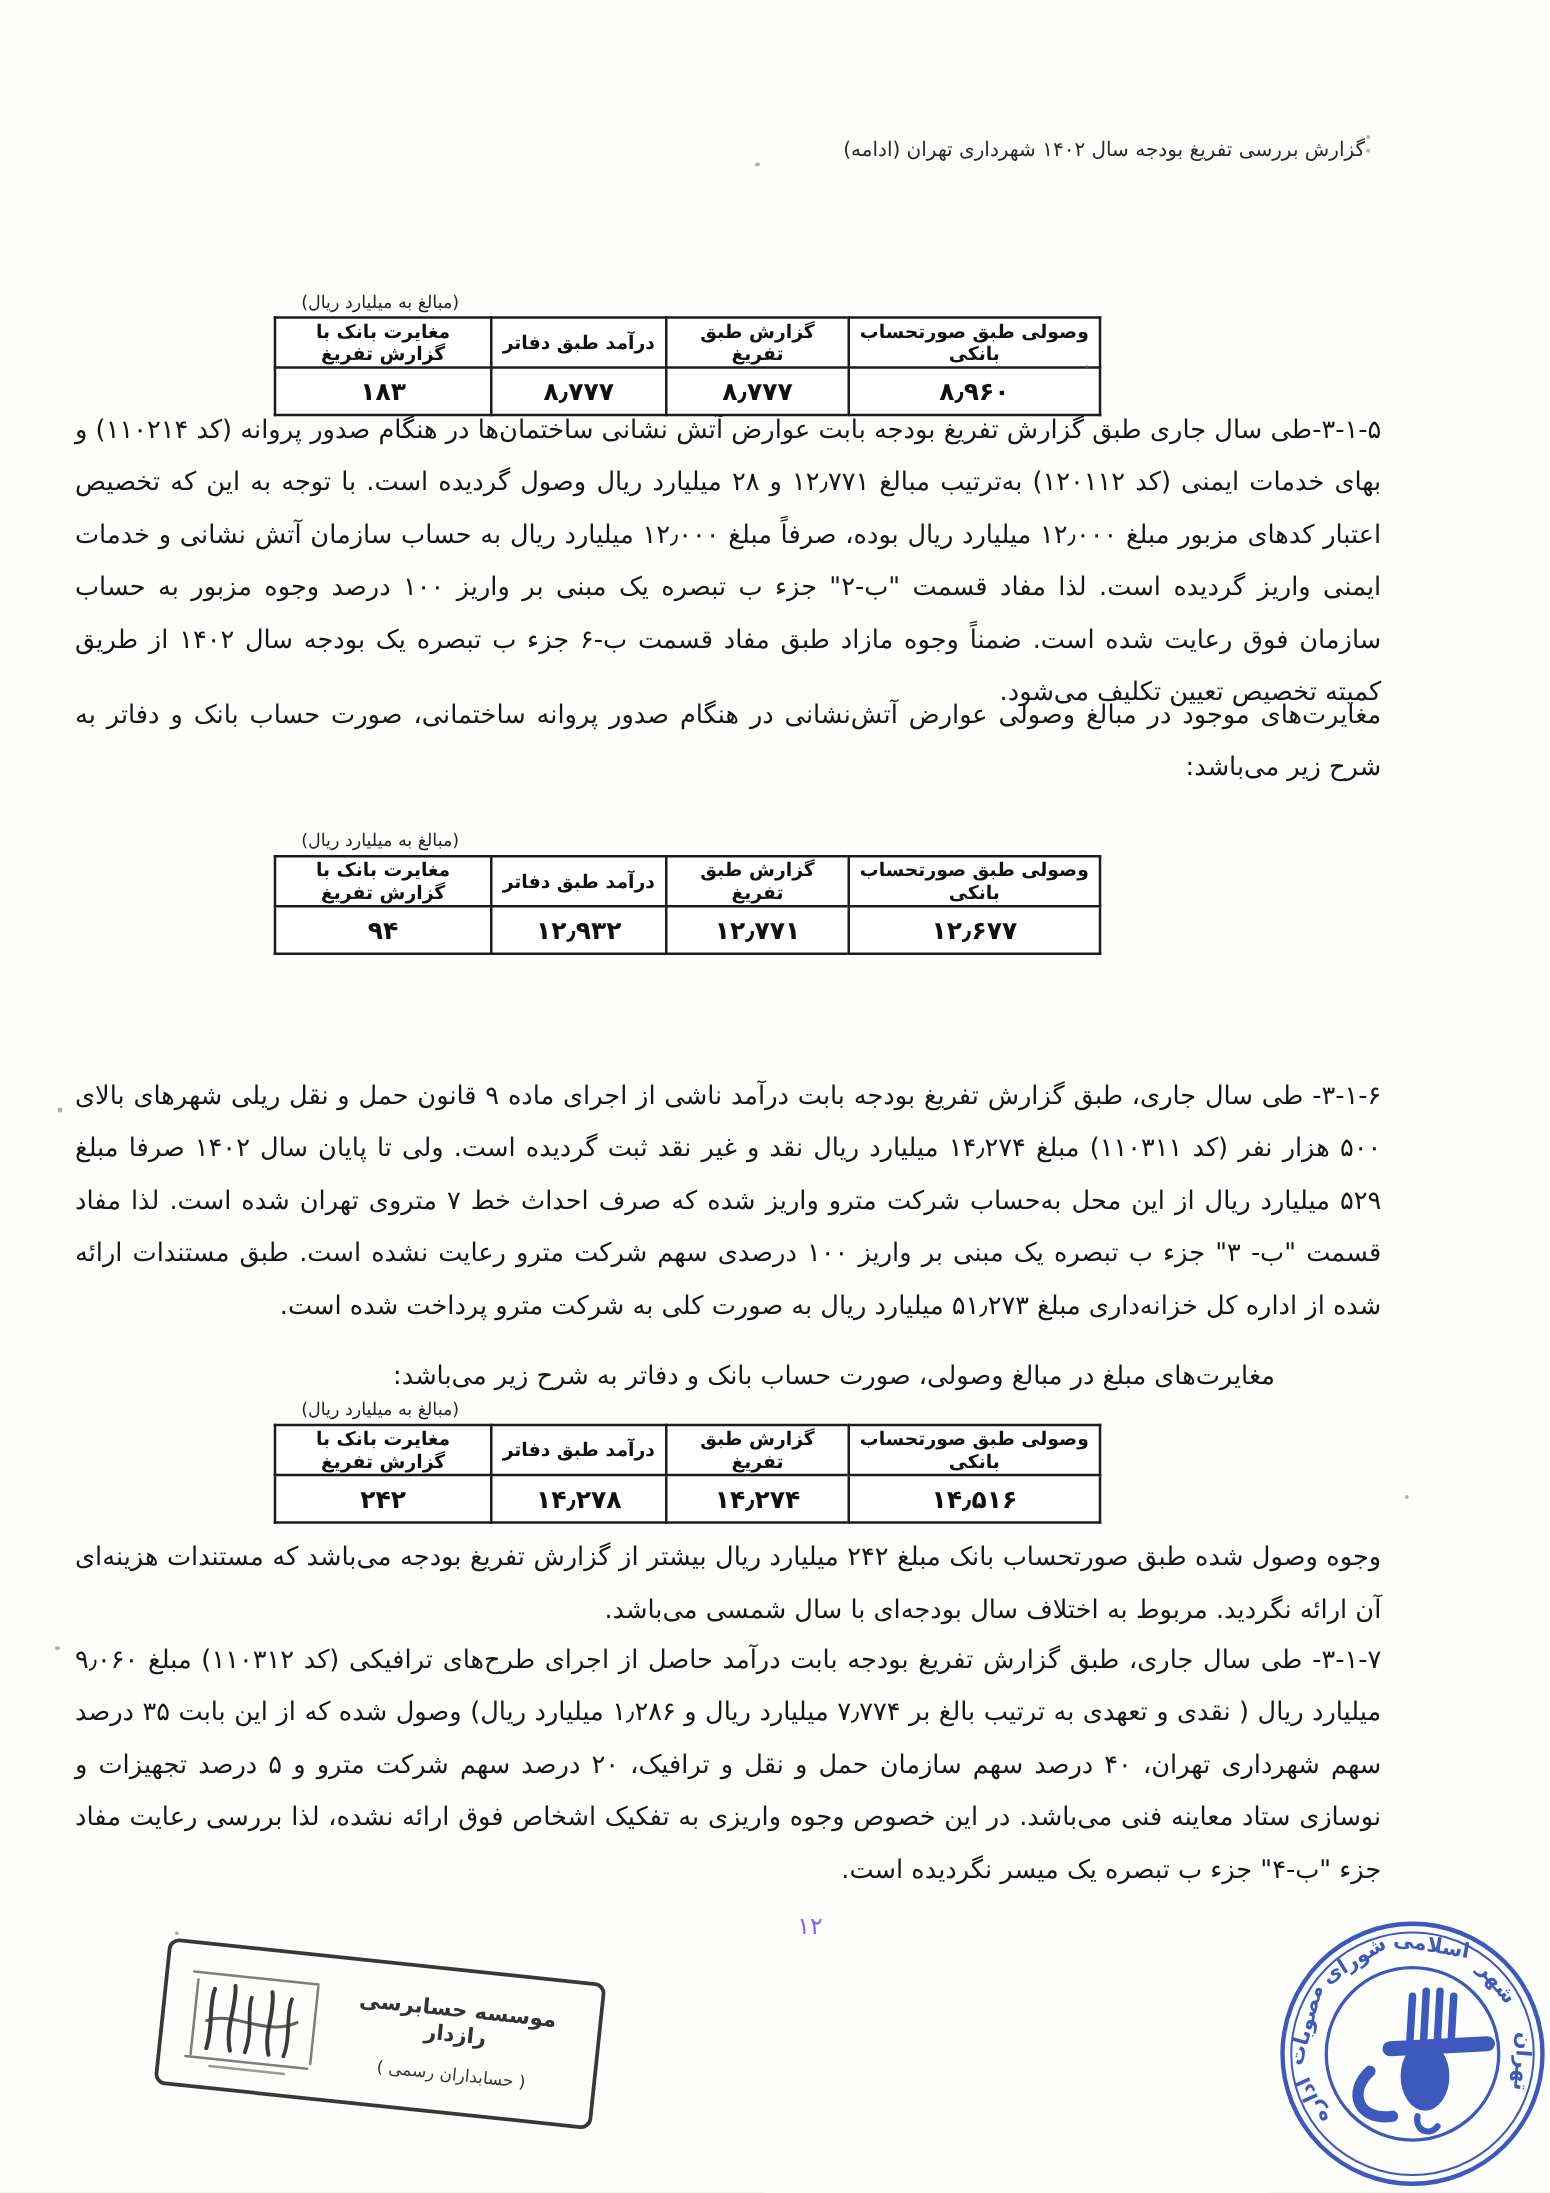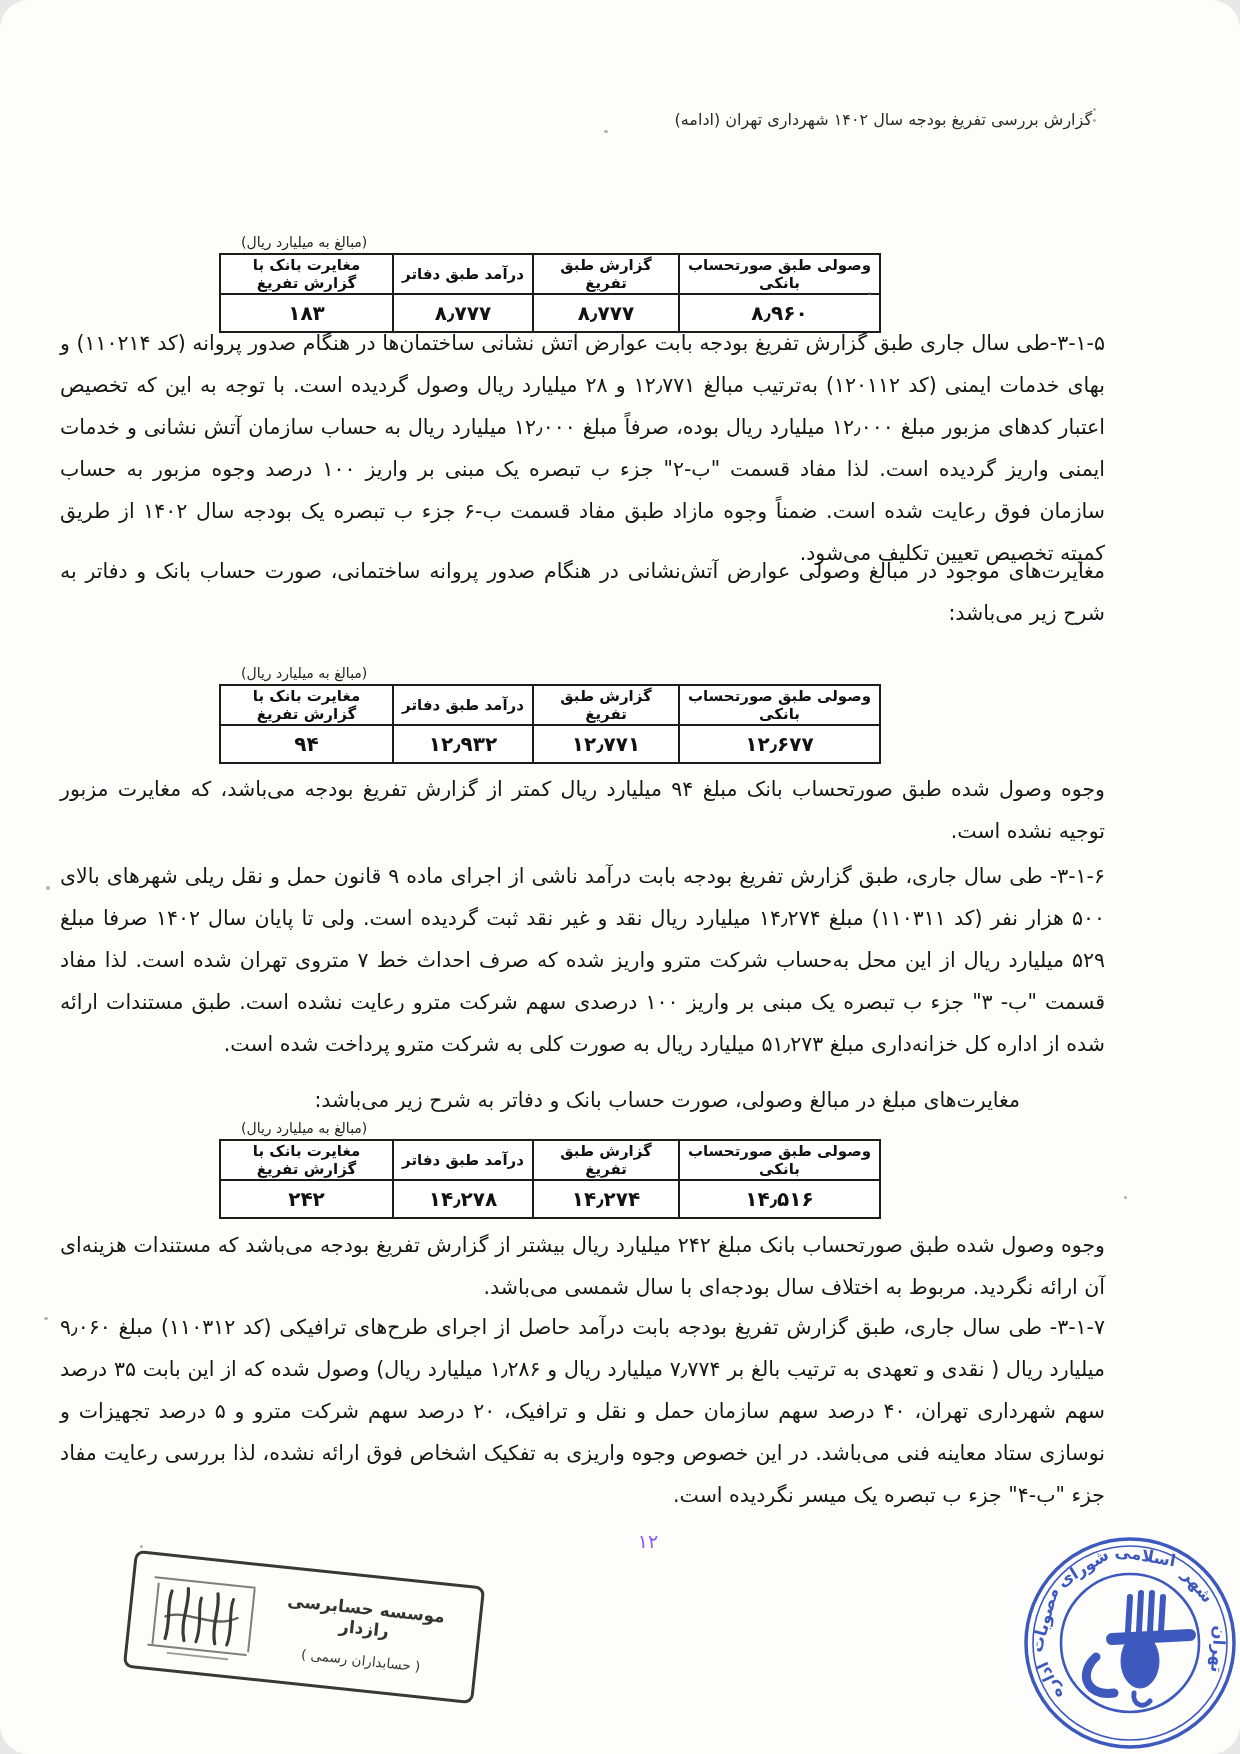--- a/index.html
+++ b/index.html
@@ -5,21 +5,20 @@
   html,body{margin:0;padding:0;background:#e8e8e8;}
   .page{
     position:relative;
     width:1240px;height:1754px;
     margin:0 auto;
     background:#fdfdfb;
     overflow:hidden;
     font-family:"DejaVu Sans", sans-serif;
     direction:rtl;
     color:#1d1d1d;
-    border-radius:29px;
   }
   .hdr{
     position:absolute;top:110px;right:148px;
     font-size:16px;color:#2a2a2a;letter-spacing:0;
   }
   .para{
     position:absolute;right:135px;width:1045px;
     font-size:20.5px;line-height:42px;
     text-align:justify;text-align-last:right;
     color:#161616;
@@ -129,21 +128,20 @@
       <tr>
         <td>۱۲٫۶۷۷</td>
         <td>۱۲٫۷۷۱</td>
         <td>۱۲٫۹۳۲</td>
         <td>۹۴</td>
       </tr>
     </tbody>
       </table>
   </div>
 
-  <div class="para" style="top:768px;">وجوه وصول شده طبق صورتحساب بانک مبلغ ۹۴ میلیارد ریال کمتر از گزارش تفریغ بودجه می‌باشد، که مغایرت مزبور توجیه نشده است.</div>
 
   <div class="para" style="top:855px;">۶‏-۱‏-۳‏- طی سال جاری، طبق گزارش تفریغ بودجه بابت درآمد ناشی از اجرای ماده ۹ قانون حمل و نقل ریلی شهرهای بالای ۵۰۰ هزار نفر (کد ۱۱۰۳۱۱) مبلغ ۱۴٫۲۷۴ میلیارد ریال نقد و غیر نقد ثبت گردیده است. ولی تا پایان سال ۱۴۰۲ صرفا مبلغ ۵۲۹ میلیارد ریال از این محل به‌حساب شرکت مترو واریز شده که صرف احداث خط ۷ متروی تهران شده است. لذا مفاد قسمت "ب- ۳" جزء ب تبصره یک مبنی بر واریز ۱۰۰ درصدی سهم شرکت مترو رعایت نشده است. طبق مستندات ارائه شده از اداره کل خزانه‌داری مبلغ ۵۱٫۲۷۳ میلیارد ریال به صورت کلی به شرکت مترو پرداخت شده است.</div>
 
   <div class="para single" style="top:1079px;right:220px;">مغایرت‌های مبلغ در مبالغ وصولی، صورت حساب بانک و دفاتر به شرح زیر می‌باشد:</div>
 
   <div class="tw" style="top:1120px;">
     <div class="unit">(مبالغ به میلیارد ریال)</div>
     <table class="rec">
       <colgroup>
           <col style="width:201px">

